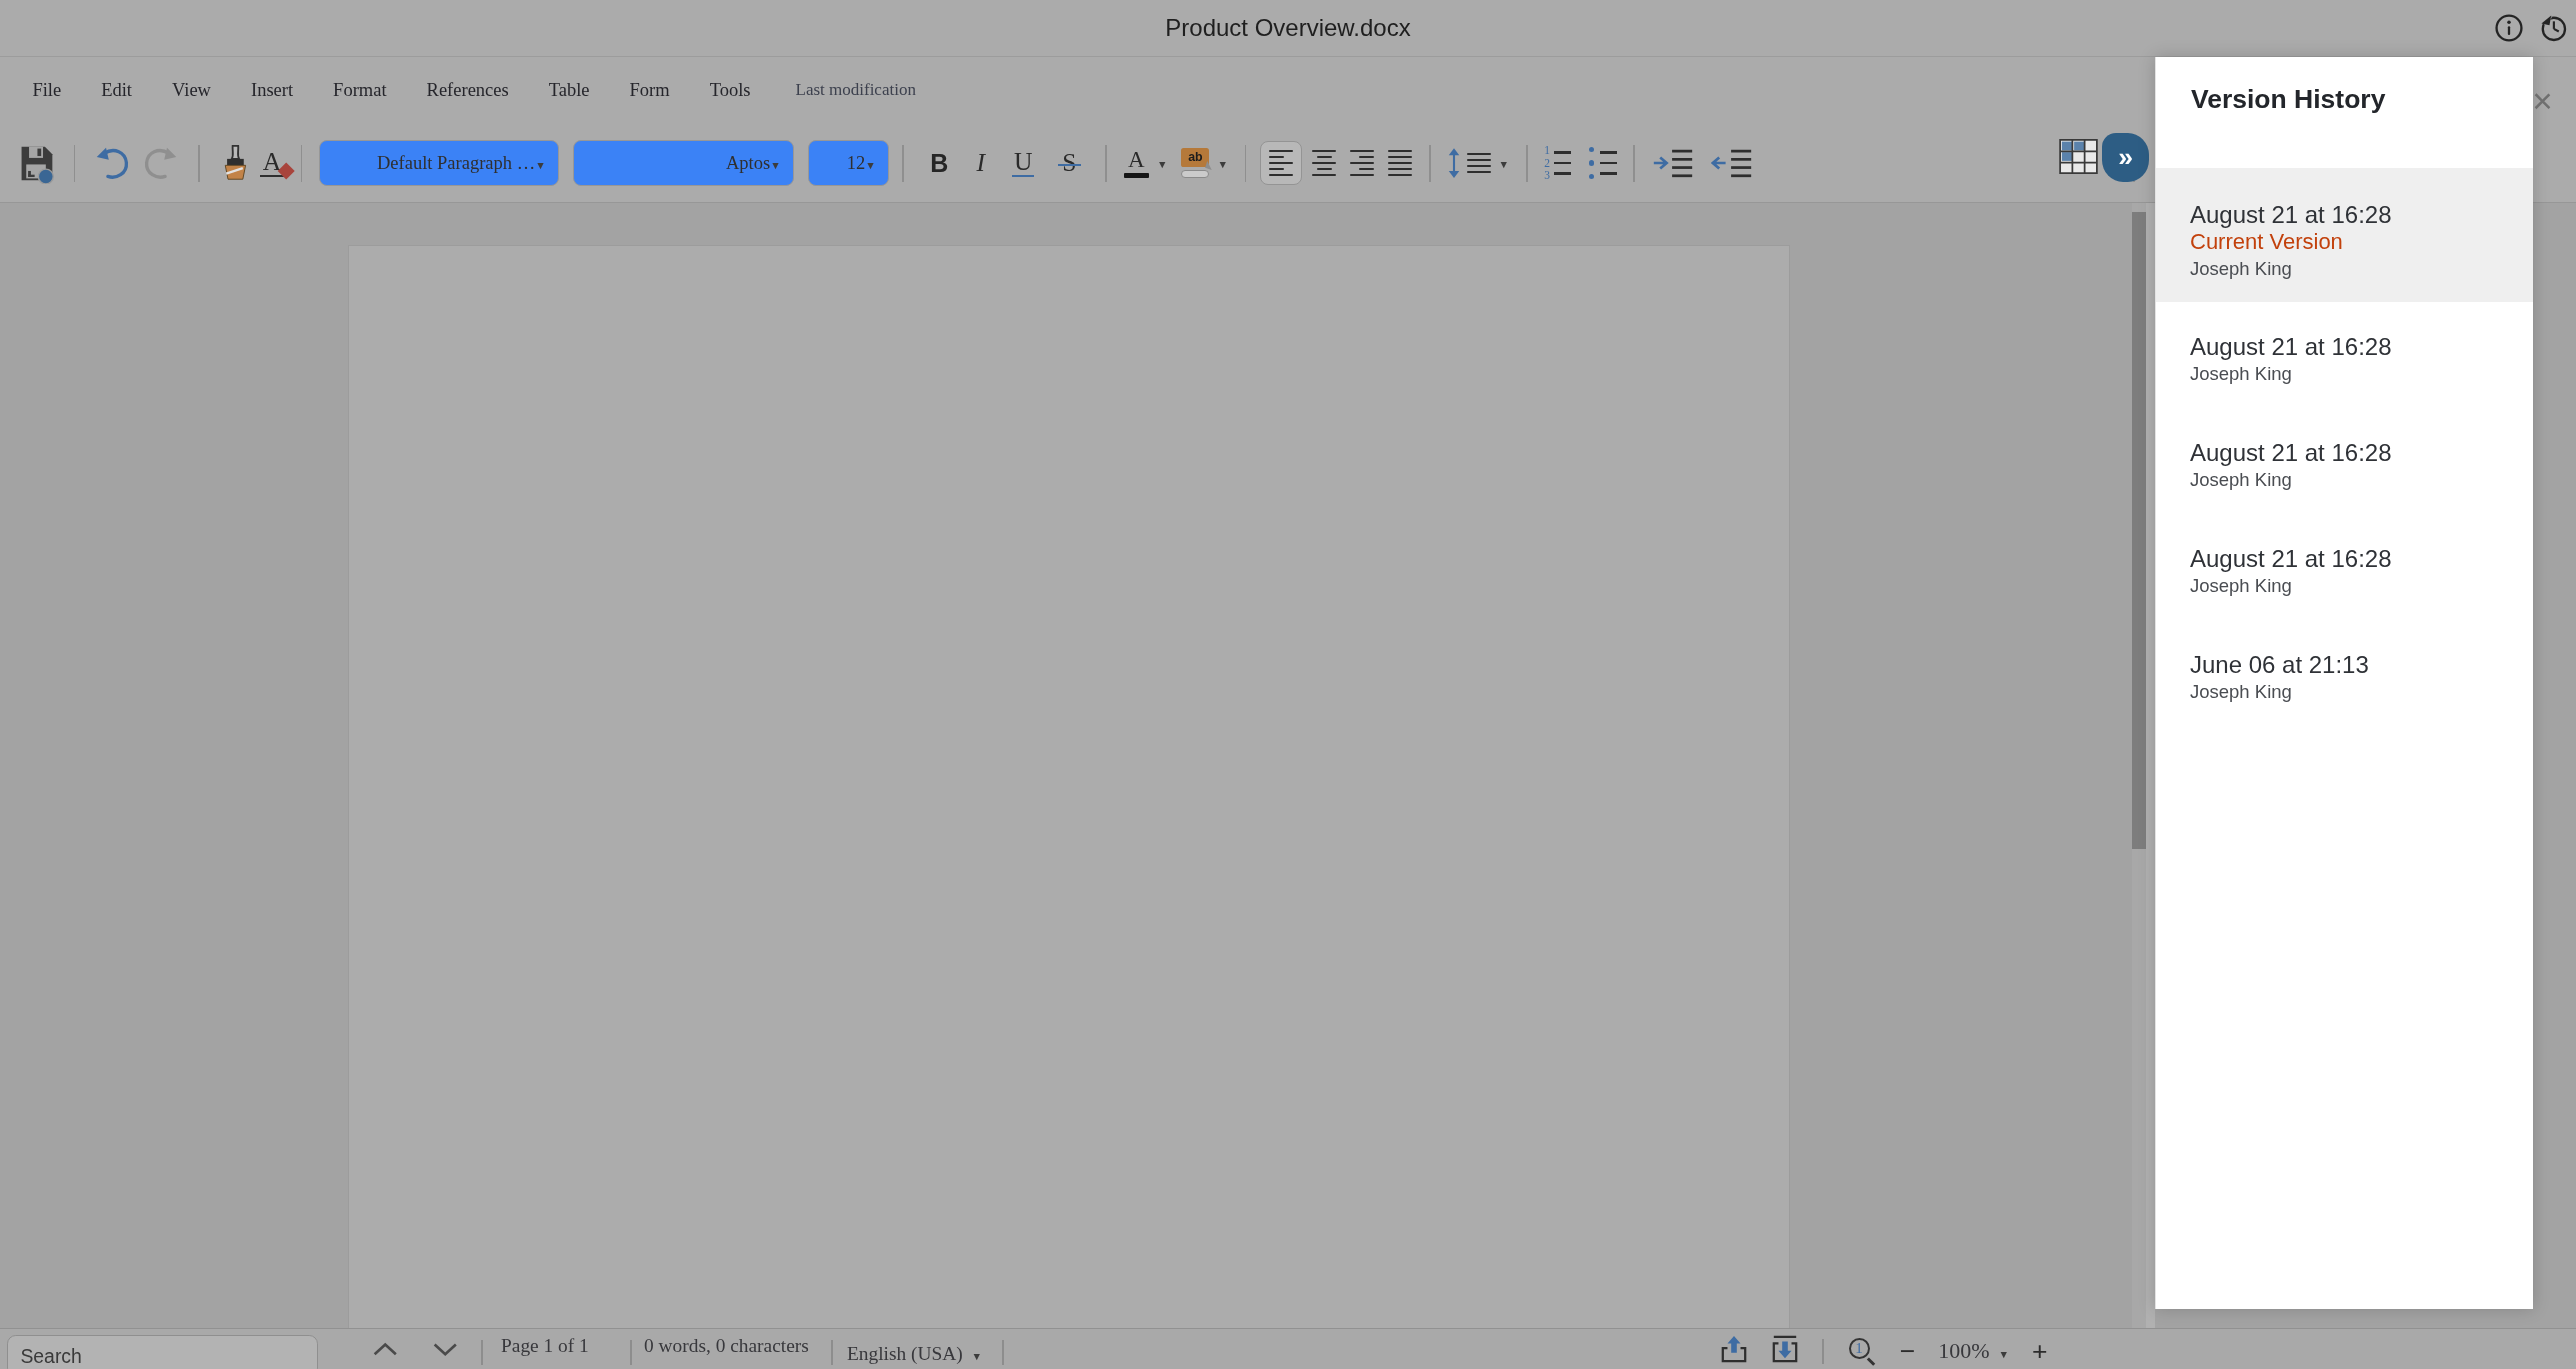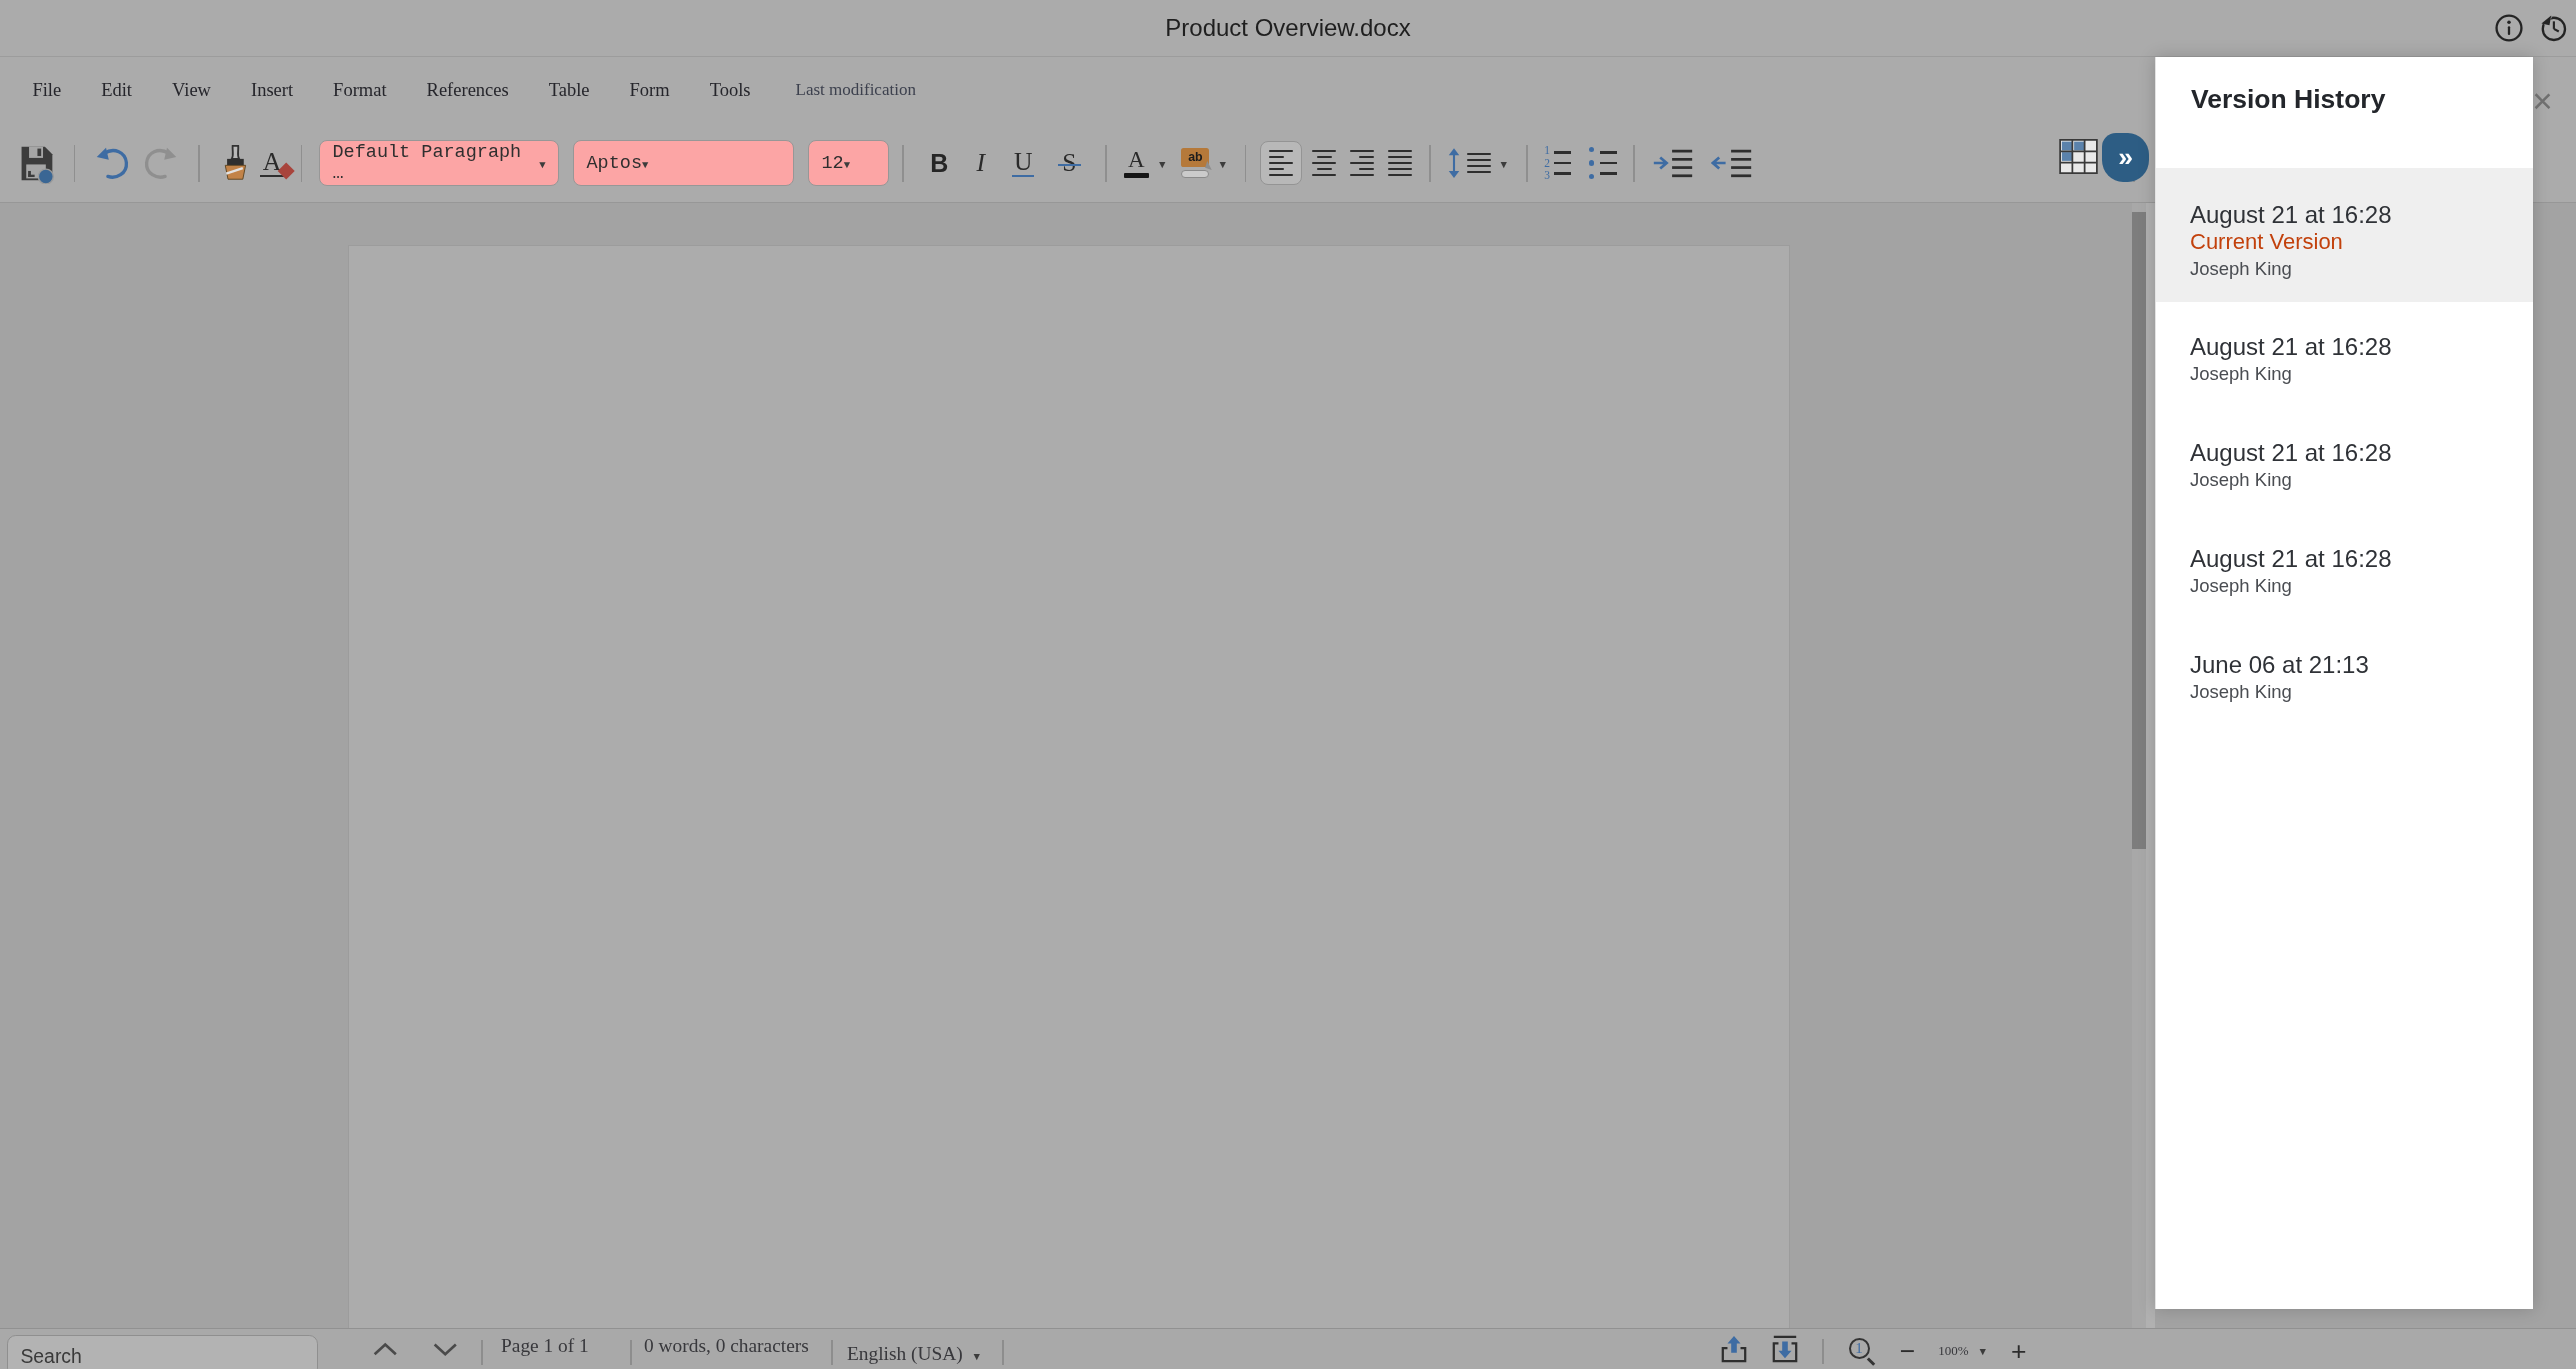--- a/index.html
+++ b/index.html
@@ -19,21 +19,21 @@
 
   
   .menubar{position:absolute;left:0;top:57px;width:2576px;height:66px;display:flex;align-items:center;padding-left:12.4px;background:#ababab;font-family:"Liberation Serif",serif;}
   .menu-item{font-size:18.5px;color:#25252b;padding:7px 20px;cursor:pointer;}
   .last-mod{font-size:17px;color:#3d414e;padding-left:25px;}
 
   
   .toolbar{position:absolute;left:0;top:124px;width:2576px;height:79px;box-sizing:border-box;display:flex;align-items:center;padding:0 428px 0 12.4px;background:#ababab;border-bottom:0.9px solid #979797;}
   .sep{width:1.8px;height:37px;background:#8f8f8f;margin:0 13.2px;flex:0 0 auto;}
   .tbtn{display:flex;align-items:center;justify-content:center;flex:0 0 auto;padding:3.5px;cursor:pointer;}
-  .dropdown{height:46px;box-sizing:border-box;display:flex;align-items:center;justify-content:flex-start;background:#fca5a5;border:1.8px solid #979797;border-radius:8px;padding:0 12.4px;font-family:Liberation Mono, monospace;font-size:18.5px;color:#2f2f2f;cursor:pointer;flex:0 0 auto;}
+  .dropdown{height:46px;box-sizing:border-box;display:flex;align-items:center;justify-content:flex-end;background:#3b82f6;border:1.8px solid #979797;border-radius:8px;padding:0 12.4px;font-family:Liberation Serif, serif;font-size:18.5px;color:#2f2f2f;cursor:pointer;flex:0 0 auto;}
   .caret{color:#3c3c3c;}
   .caret::after{content:"▼";font-size:10.6px;}
   .glyph{font-family:"Liberation Serif",serif;font-size:25.6px;color:#2a2a2a;line-height:1;}
   .glyph-b{font-family:"Liberation Sans",sans-serif;font-weight:900;font-size:25px;color:#262626;}
   .glyph-i{font-style:italic;}
   .glyph-u{border-bottom:2.6px solid #3e6ca3;padding:0 1.8px 0.9px;}
   .glyph-s{position:relative;padding:0 1.8px;}
   .glyph-s i{position:absolute;left:-2.6px;right:-2.6px;top:52%;height:2.6px;background:#3e6ca3;}
   .stack{display:flex;flex-direction:column;align-items:center;cursor:pointer;}
   .fc-bar{width:25px;height:5.3px;background:#151515;margin-top:2.6px;border-radius:0.9px;}
@@ -69,21 +69,21 @@
   .sb-sep{position:absolute;top:10.6px;width:1.8px;height:25px;background:#8d8d8d;}
   .sb-text{position:absolute;top:6px;font-size:19.4px;white-space:nowrap;}
   .sb-chev{position:absolute;top:12.4px;cursor:pointer;}
   .sb-right{position:absolute;left:1720px;top:5.3px;display:flex;align-items:center;gap:23px;}
   .zoom-sign{font-family:"Liberation Sans",sans-serif;font-size:26.5px;color:#2c2c2c;cursor:pointer;line-height:1;}
   .zoom-page{position:relative;width:30px;height:30px;cursor:pointer;}
   .zoom-page .ring{position:absolute;left:1.8px;top:1.8px;width:21px;height:21px;border:2.6px solid #333;border-radius:50%;box-sizing:border-box;}
   .zoom-page .num{position:absolute;left:1.8px;top:2.6px;width:21px;height:19.4px;display:flex;align-items:center;justify-content:center;font-size:15px;color:#3e6ca3;}
   .zoom-page .handle{position:absolute;left:21px;top:21px;width:8.8px;height:2.6px;background:#333;transform:rotate(45deg);transform-origin:left center;}
   .lang-wrap{position:absolute;left:847px;top:14px;display:flex;align-items:center;gap:8.8px;cursor:pointer;font-size:19.4px;}
-  .zoom-val{display:flex;align-items:center;gap:8.8px;cursor:pointer;font-size:13px;}
+  .zoom-val{display:flex;align-items:center;gap:8.8px;cursor:pointer;font-size:22px;}
 
   
   .panel{position:absolute;left:2155px;top:57px;width:377px;height:1252px;background:#ffffff;border-left:0.9px solid #e3e3e3;box-shadow:0 0 16px rgba(0,0,0,0.18);z-index:10;}
   .panel-title{position:absolute;left:35px;top:26.5px;font-size:26.5px;font-weight:700;color:#23262b;}
   .vh-list{position:absolute;left:0;top:111px;width:377px;}
   .vh-item{box-sizing:border-box;height:106px;padding:31px 8.8px 0 34px;cursor:pointer;}
   .vh-item.selected{height:134px;padding-top:33px;background:#efefef;}
   .vh-date{font-size:24px;color:#2f3237;line-height:28px;}
   .vh-label{font-size:22px;color:#c2410c;line-height:26.5px;}
   .vh-author{font-size:18.5px;color:#4a4d52;line-height:26.5px;}

